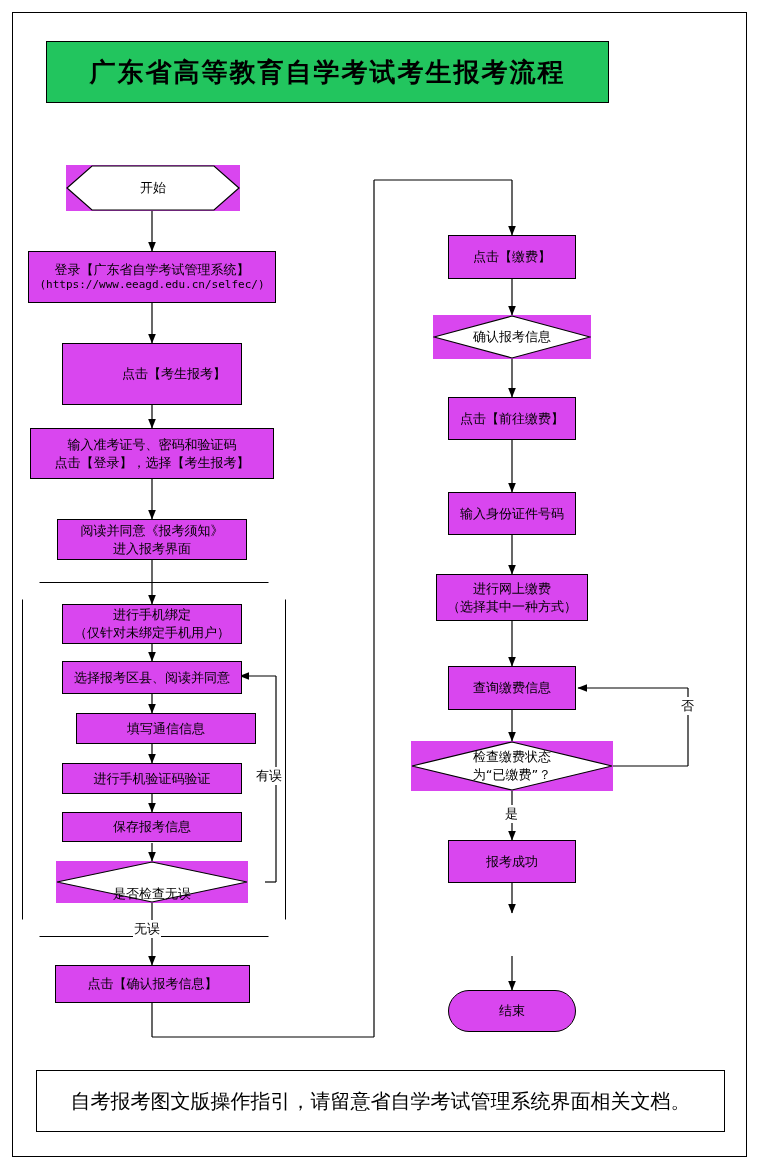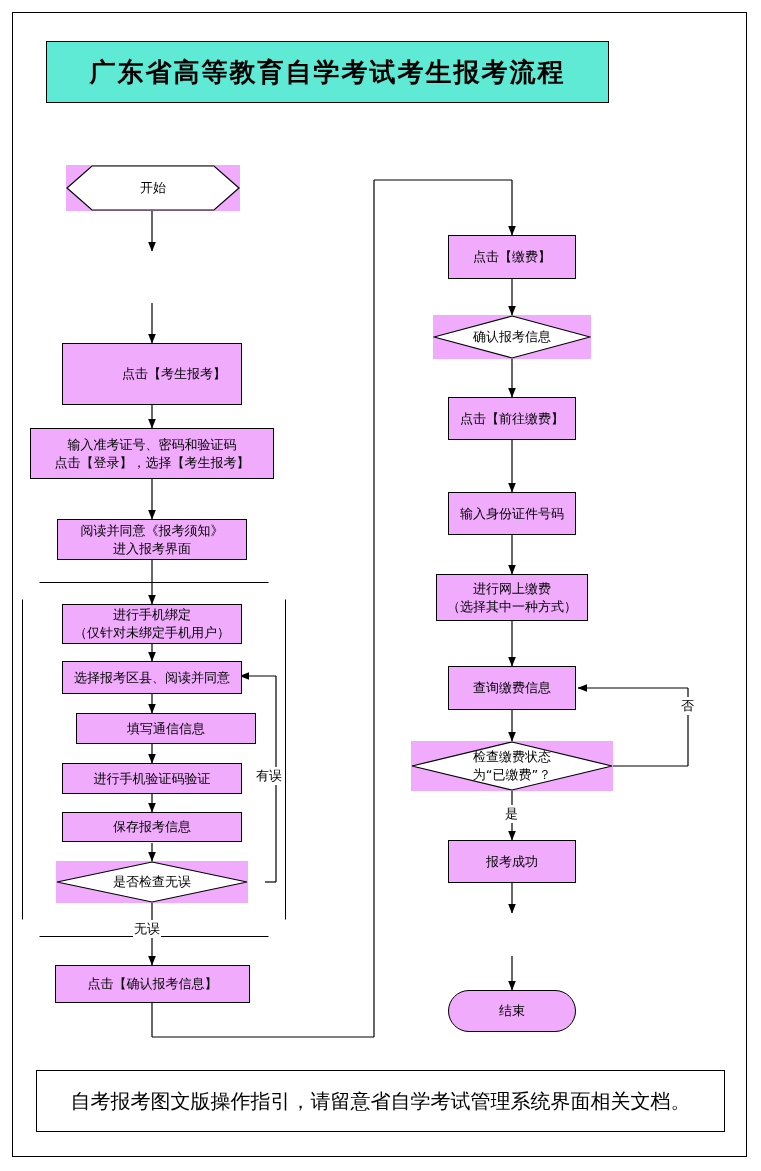--- a/index.html
+++ b/index.html
@@ -27,21 +27,21 @@
     box-sizing: border-box;
   }
   .node {
     position: absolute;
     box-sizing: border-box;
     display: flex;
     align-items: center;
     justify-content: center;
     text-align: center;
     color: #000000;
-    background: #f0abfc;
+    background: #d946ef;
     line-height: 1.35;
   }
   .rect {
     border: 1px solid #000000;
   }
   .title-box {
     position: absolute;
     left: 46px;
     top: 41px;
     width: 563px;
@@ -49,21 +49,21 @@
     border: 1px solid #000000;
     box-sizing: border-box;
     display: flex;
     align-items: center;
     justify-content: center;
     font-family: "DejaVu Serif", serif;
     font-size: 26px;
     font-weight: bold;
     letter-spacing: 2px;
     color: #000000;
-    background: #5eead4;
+    background: #22c55e;
   }
   .footer-box {
     position: absolute;
     left: 36px;
     top: 1070px;
     width: 689px;
     height: 62px;
     border: 1px solid #000000;
     box-sizing: border-box;
     display: flex;
@@ -166,20 +166,24 @@
 
   <div class="group-box" style="left:22px; top:582px; width:264px; height:355px; border-radius:0; clip-path: polygon(0 18px, 18px 0, 246px 0, 264px 18px, 264px 337px, 246px 355px, 18px 355px, 0 337px);"></div>
 
   <div class="node" style="left:66px; top:165px; width:174px; height:46px;">
     <svg width="174" height="46" viewBox="0 0 174 46" style="position:absolute;left:0;top:0;">
       <polygon points="26,1 148,1 173,23 148,45 26,45 1,23" fill="#ffffff" stroke="#000000" stroke-width="1.2"></polygon>
     </svg>
     <span class="cn node-text" style="position:relative;">开始</span>
   </div>
 
+  <div class="node rect" style="left:28px; top:251px; width:248px; height:52px; flex-direction:column;">
+    <span class="cn node-text">登录【广东省自学考试管理系统】</span>
+    <span class="mono node-text">(https://www.eeagd.edu.cn/selfec/)</span>
+  </div>
 
   <div class="node rect" style="left:62px; top:343px; width:180px; height:62px;padding-left:44px;">
     <span class="cn node-text">点击【考生报考】</span>
   </div>
 
   <div class="node rect" style="left:30px; top:428px; width:244px; height:51px;">
     <span class="cn node-text">输入准考证号、密码和验证码
 点击【登录】，选择【考生报考】</span>
   </div>
 
@@ -202,21 +206,21 @@
   </div>
 
   <div class="node rect" style="left:62px; top:763px; width:180px; height:31px;">
     <span class="cn node-text">进行手机验证码验证</span>
   </div>
 
   <div class="node rect" style="left:62px; top:812px; width:180px; height:30px;">
     <span class="cn node-text">保存报考信息</span>
   </div>
 
-  <div class="node" style="left:56px; top:861px; width:192px; height:42px;">
+  <div class="node" style="left:56px; top:861px; width:192px; height:42px;align-items:flex-end;">
     <svg width="192" height="42" viewBox="0 0 192 42" style="position:absolute;left:0;top:0;">
       <polygon points="96,1 191,21 96,41 1,21" fill="#ffffff" stroke="#000000" stroke-width="1.2"></polygon>
     </svg>
     <span class="cn node-text" style="position:relative;">是否检查无误</span>
   </div>
 
   <div class="node rect" style="left:55px; top:965px; width:195px; height:38px;">
     <span class="cn node-text">点击【确认报考信息】</span>
   </div>
 

